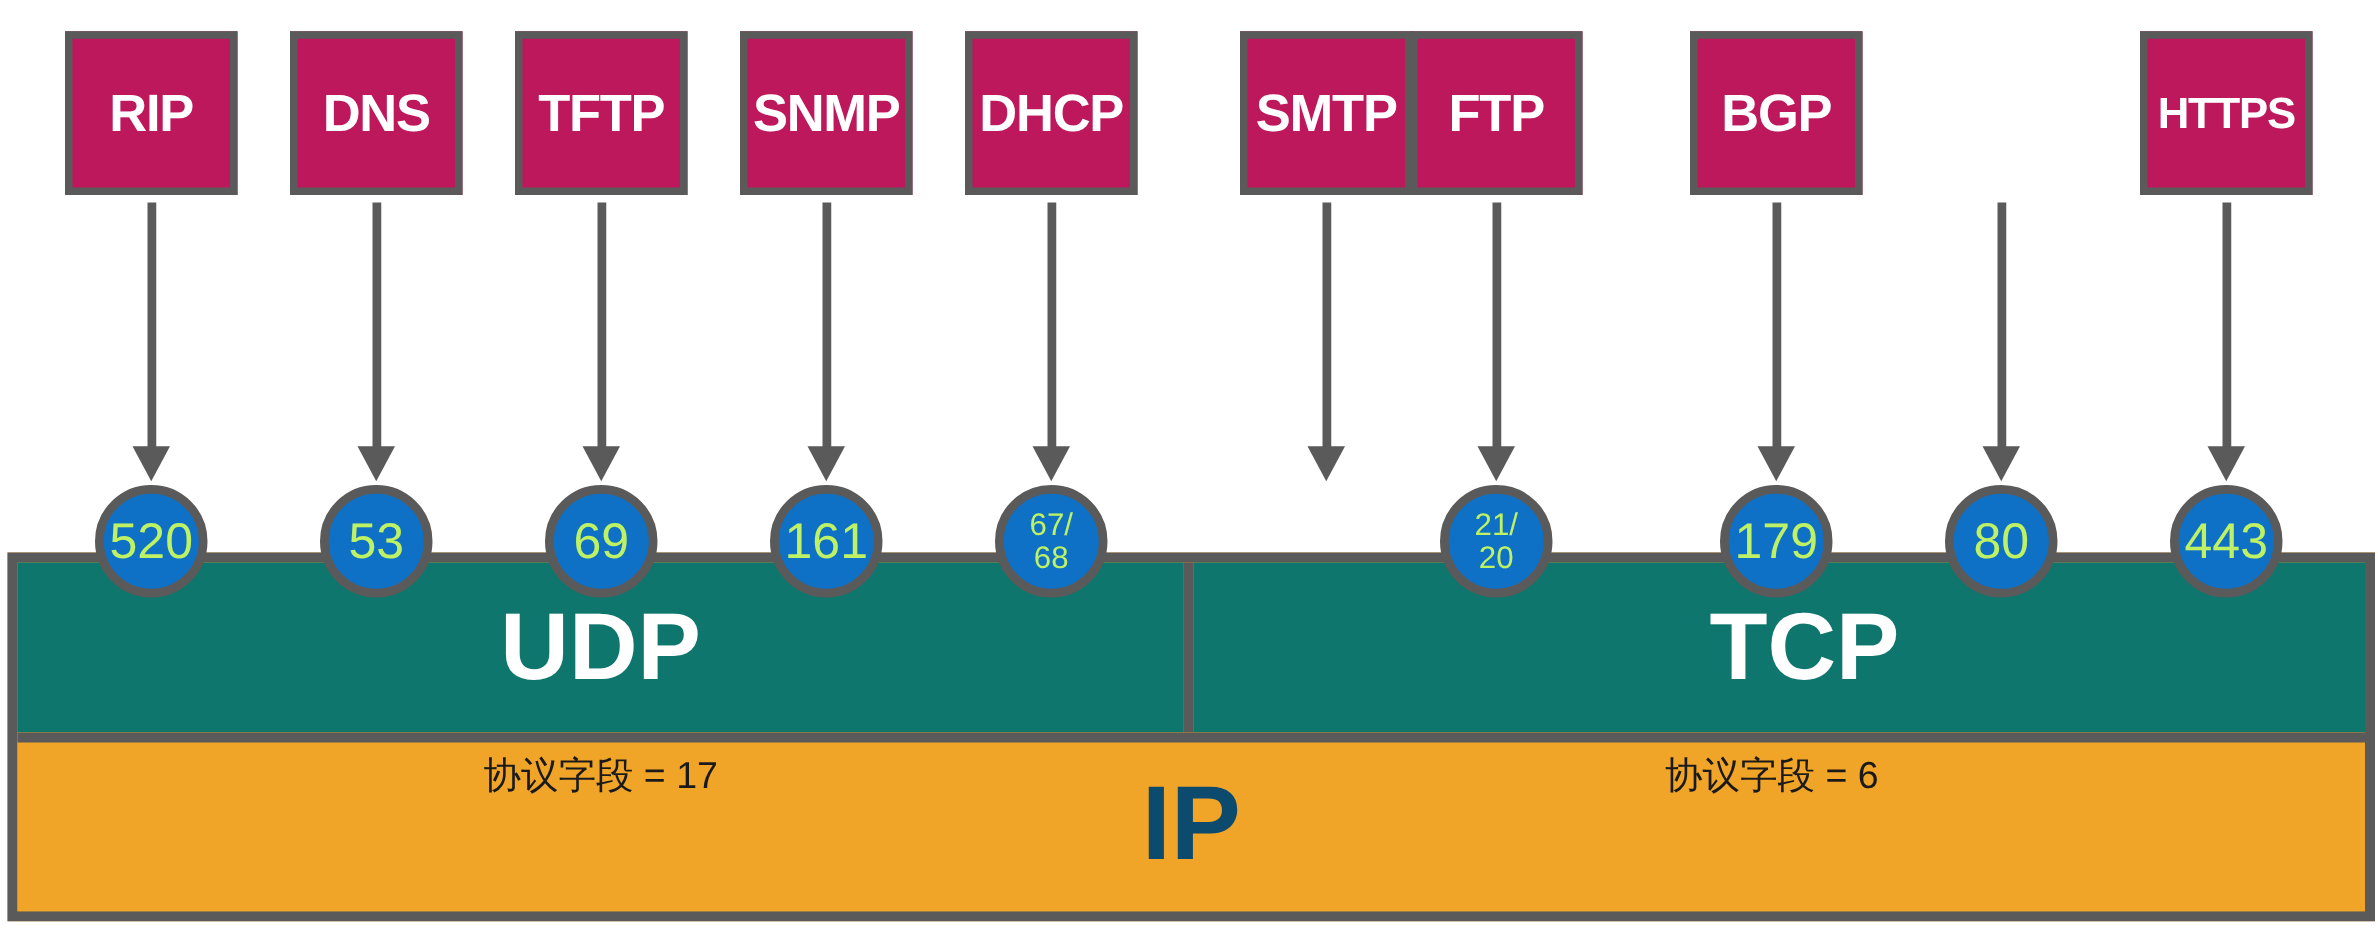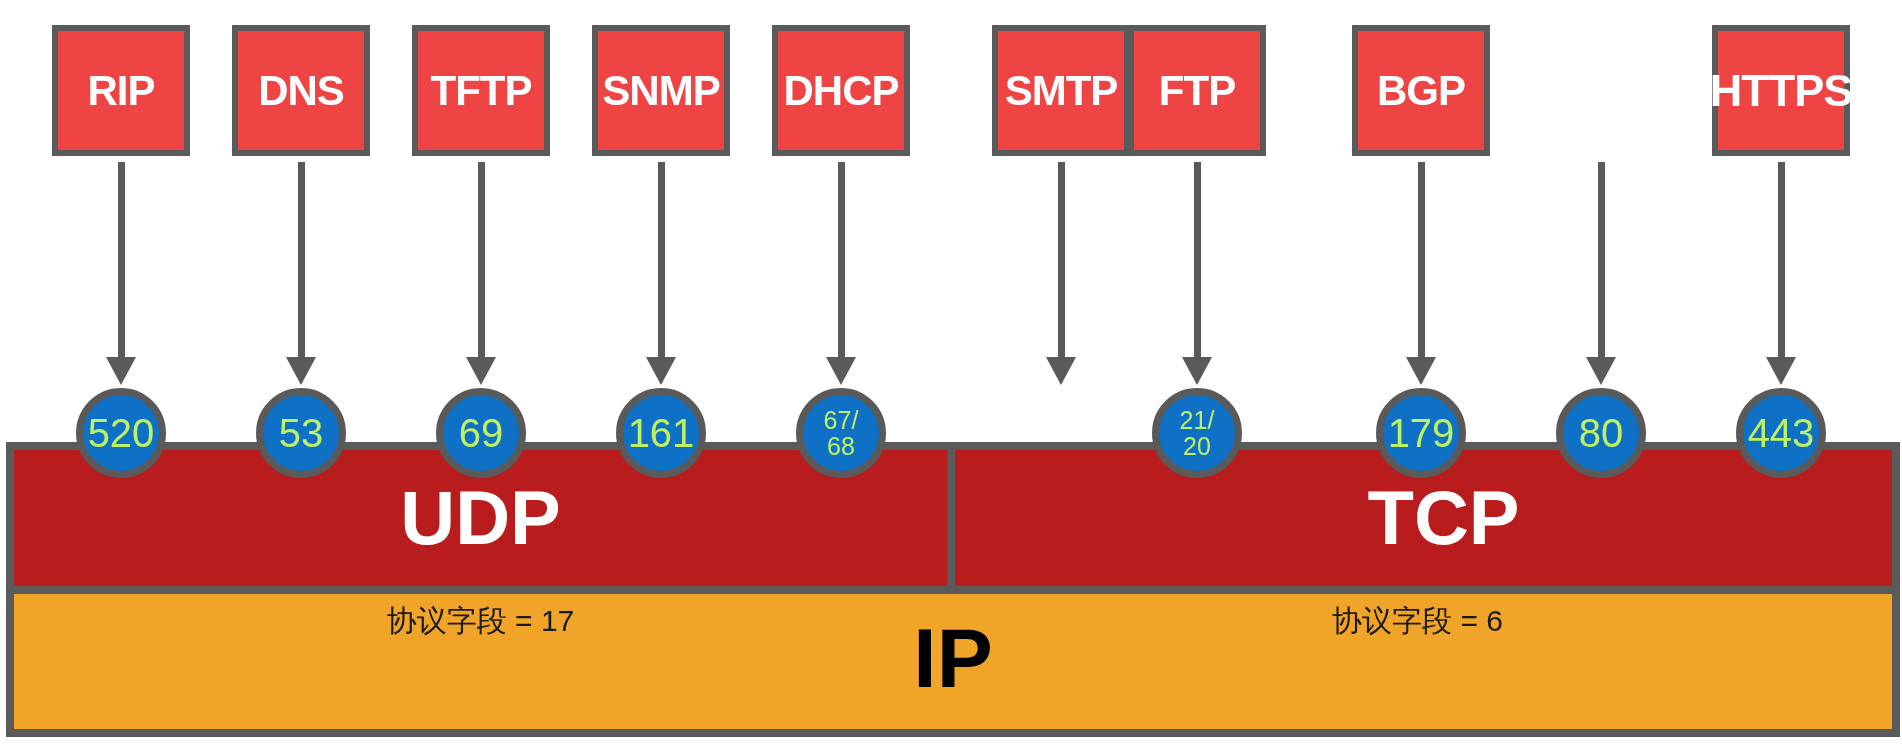--- a/index.html
+++ b/index.html
@@ -20,34 +20,34 @@
     height: 100%;
     z-index: 2;
   }
   .proto-box {
     position: absolute;
     top: 25px;
     left: 0;
     width: 138px;
     height: 131px;
     box-sizing: border-box;
-    background: #ef4444;
+    background: #be185d;
     border: 6px solid #5A5A5A;
     display: flex;
     align-items: center;
     justify-content: center;
   }
   .proto-label {
     color: #ffffff;
     font-weight: bold;
     font-size: 42px;
     letter-spacing: -1px;
     line-height: 1;
   }
-  .proto-label.small { font-size: 45px; }
+  .proto-label.small { font-size: 35px; }
 
   .arrow-stem {
     position: absolute;
     top: 162px;
     left: calc(50% - 3.5px);
     width: 7px;
     height: 196px;
     background: #5A5A5A;
   }
   .arrow-head {
@@ -96,21 +96,21 @@
     box-sizing: border-box;
     border: 8px solid #5A5A5A;
     background: #F0A428;
     z-index: 1;
   }
   .transport-row {
     display: flex;
     height: 136px;
   }
   .cell {
-    background: #b91c1c;
+    background: #0f766e;
     display: flex;
     align-items: center;
     justify-content: center;
     text-align: center;
   }
   .cell.udp { width: 933px; }
   .cell.tcp { flex: 1; padding-left: 40px; }
   .cell .bar-label {
     color: #ffffff;
     font-weight: bold;
@@ -138,21 +138,21 @@
     line-height: 1;
   }
   .pf-udp { left: 0; width: 933px; }
   .pf-tcp { left: 941px; right: 12px; }
   .ip-label {
     position: absolute;
     left: 0;
     right: 0;
     top: 22px;
     text-align: center;
-    color: #000000;
+    color: #0c4a6e;
     font-weight: bold;
     font-size: 84px;
     line-height: 1;
   }
 </style>
 </head>
 <body>
 
 <div class="canvas">
 

